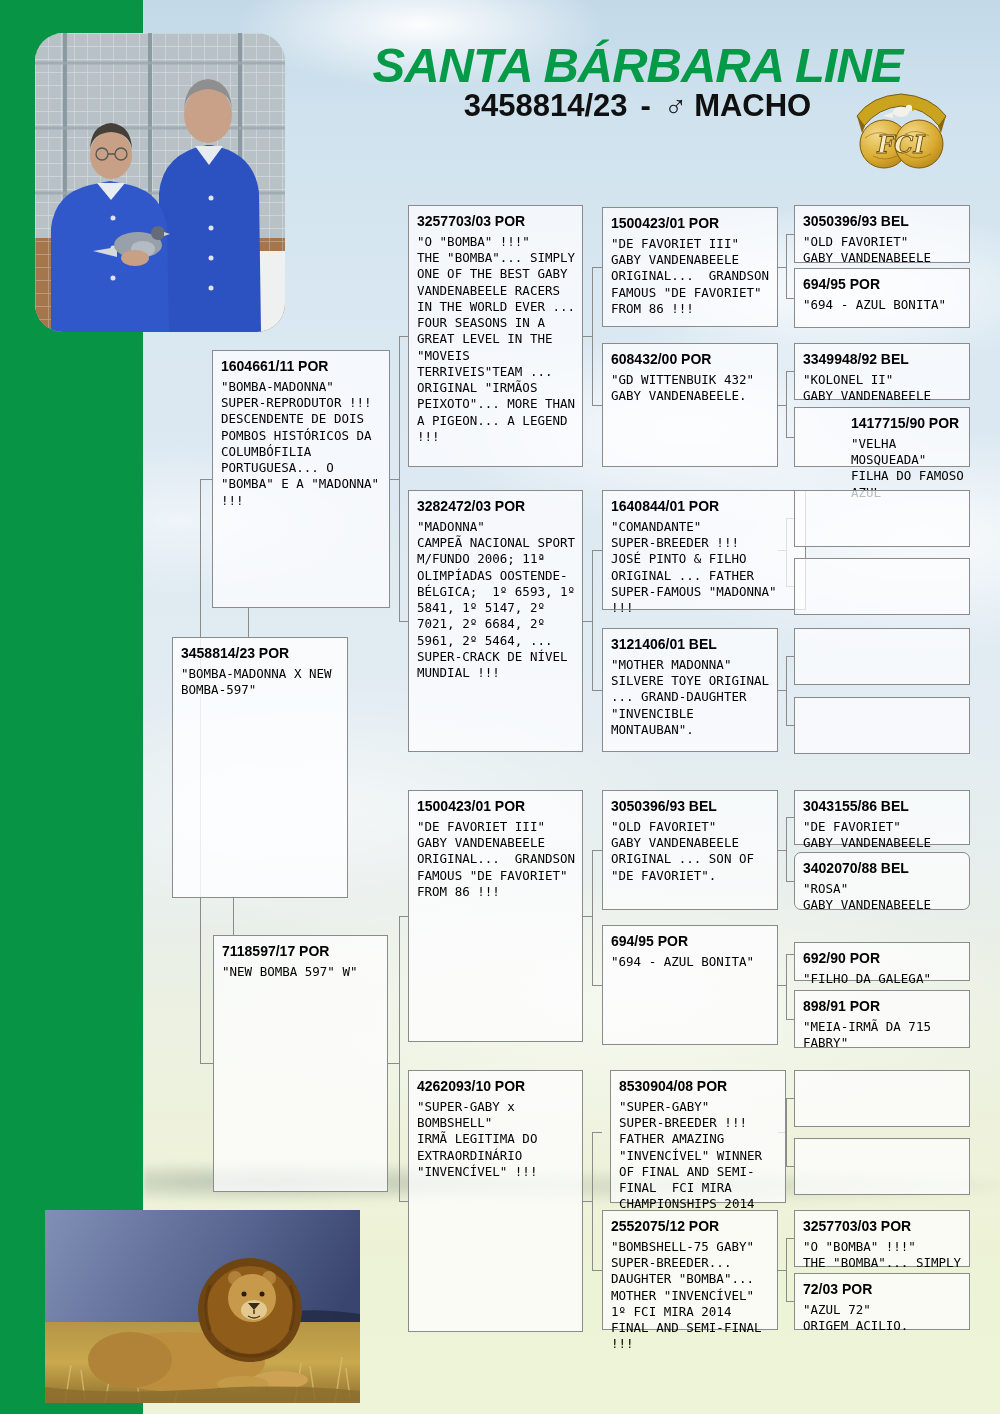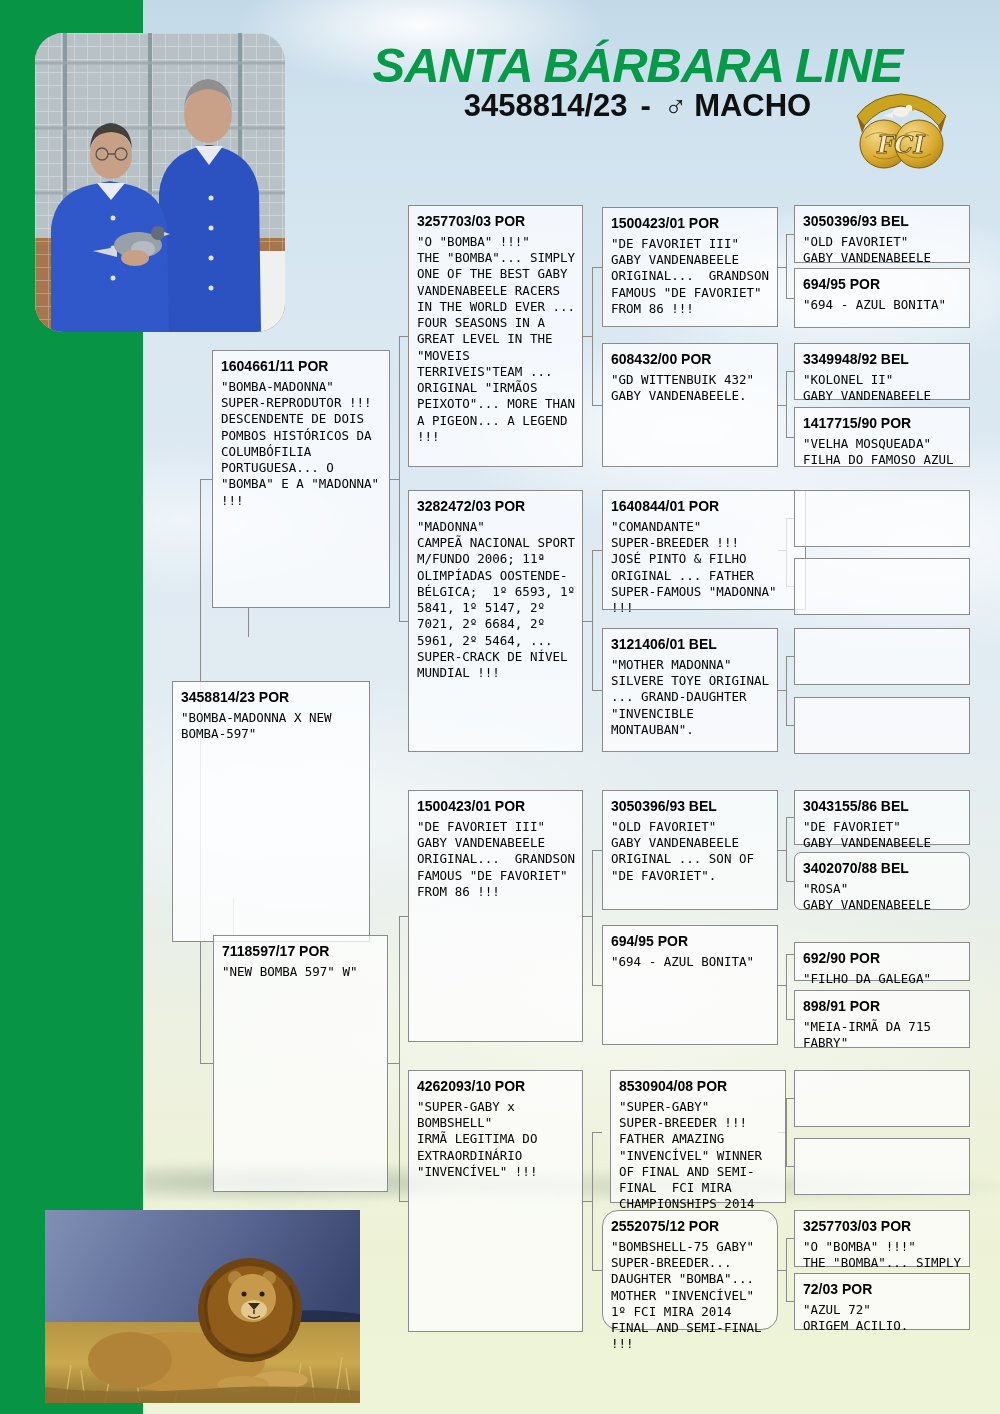--- a/index.html
+++ b/index.html
@@ -147,21 +147,21 @@
       M778 267 H786 M794 234 H786 V298 H794
       M778 405 H786 M794 371 H786 V437 H794
       M778 550 H786 M794 518 H786 V586 H794
       M778 690 H786 M794 656 H786 V725 H794
       M778 850 H786 M794 817 H786 V881 H794
       M778 985 H786 M794 954 H786 V1019 H794
       M778 1132 H786 M794 1098 H786 V1166 H794
       M778 1270 H786 M794 1238 H786 V1301 H794"></path>
   </svg>
 
-  <div class="pbox subject" style="left:172px;top:637px;width:198px;height:261px;margin-top:44px;">
+  <div class="pbox subject" style="left:172px;top:637px;width:176px;height:261px;">
     <div class="pbox-h">3458814/23 POR</div>
     <div class="pbox-b">"BOMBA-MADONNA X NEW
 BOMBA-597"</div>
   </div>
 
   <div class="pbox" style="left:212px;top:350px;width:178px;height:258px;">
     <div class="pbox-h">1604661/11 POR</div>
     <div class="pbox-b">"BOMBA-MADONNA"
 SUPER-REPRODUTOR !!!
 DESCENDENTE DE DOIS POMBOS HISTÓRICOS DA COLUMBÓFILIA PORTUGUESA... O "BOMBA" E A "MADONNA" !!!</div>
@@ -222,21 +222,21 @@
   <div class="pbox" style="left:602px;top:925px;width:176px;height:120px;">
     <div class="pbox-h">694/95 POR</div>
     <div class="pbox-b">"694 - AZUL BONITA"</div>
   </div>
   <div class="pbox" style="left:602px;top:1070px;width:176px;height:133px;margin-left:8px;">
     <div class="pbox-h">8530904/08 POR</div>
     <div class="pbox-b">"SUPER-GABY"
 SUPER-BREEDER !!!
 FATHER AMAZING "INVENCÍVEL" WINNER OF FINAL AND SEMI-FINAL  FCI MIRA CHAMPIONSHIPS 2014</div>
   </div>
-  <div class="pbox" style="left:602px;top:1210px;width:176px;height:120px;border-radius:16px;">
+  <div class="pbox" style="left:602px;top:1210px;width:176px;height:120px;">
     <div class="pbox-h">2552075/12 POR</div>
     <div class="pbox-b">"BOMBSHELL-75 GABY"
 SUPER-BREEDER...
 DAUGHTER "BOMBA"...
 MOTHER "INVENCÍVEL"
 1º FCI MIRA 2014
 FINAL AND SEMI-FINAL !!!</div>
   </div>
 
   <div class="pbox" style="left:794px;top:205px;width:176px;height:58px;">
@@ -246,21 +246,21 @@
   </div>
   <div class="pbox" style="left:794px;top:268px;width:176px;height:60px;">
     <div class="pbox-h">694/95 POR</div>
     <div class="pbox-b">"694 - AZUL BONITA"</div>
   </div>
   <div class="pbox" style="left:794px;top:343px;width:176px;height:57px;">
     <div class="pbox-h">3349948/92 BEL</div>
     <div class="pbox-b">"KOLONEL II"
 GABY VANDENABEELE</div>
   </div>
-  <div class="pbox" style="left:794px;top:407px;width:176px;height:60px;">
+  <div class="pbox" style="left:794px;top:407px;width:176px;height:60px;padding-left:48px;">
     <div class="pbox-h">1417715/90 POR</div>
     <div class="pbox-b">"VELHA MOSQUEADA"
 FILHA DO FAMOSO AZUL</div>
   </div>
   <div class="pbox" style="left:794px;top:490px;width:176px;height:57px;">
     <div class="pbox-h"></div>
     <div class="pbox-b"></div>
   </div>
   <div class="pbox" style="left:794px;top:558px;width:176px;height:57px;">
     <div class="pbox-h"></div>

